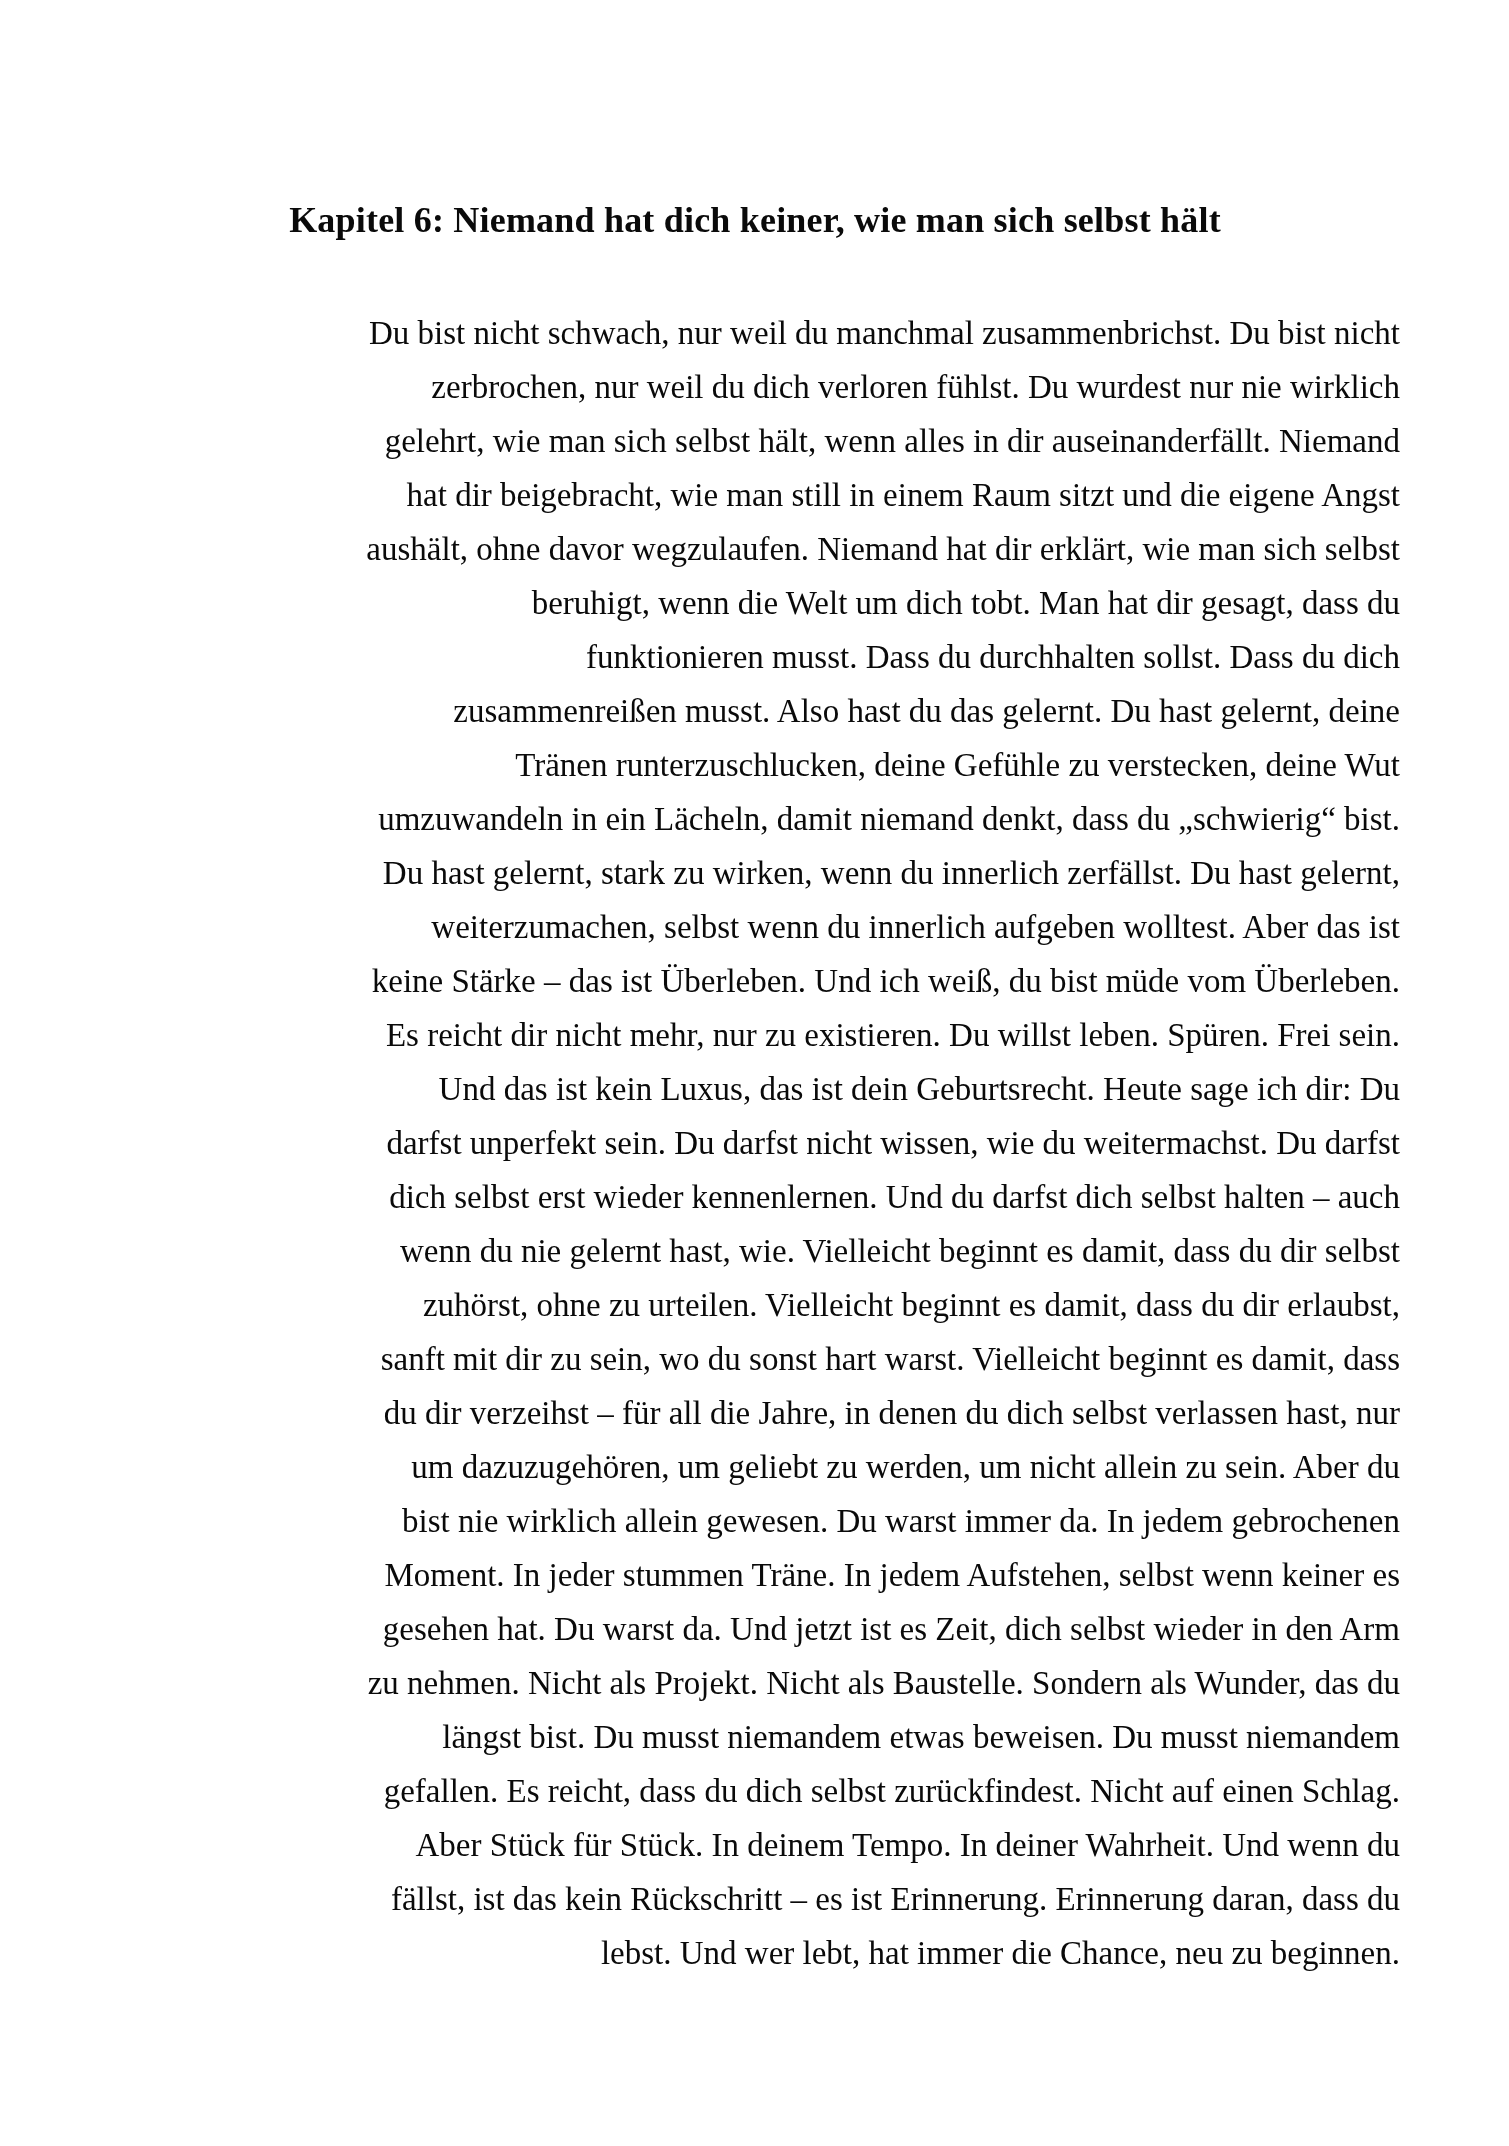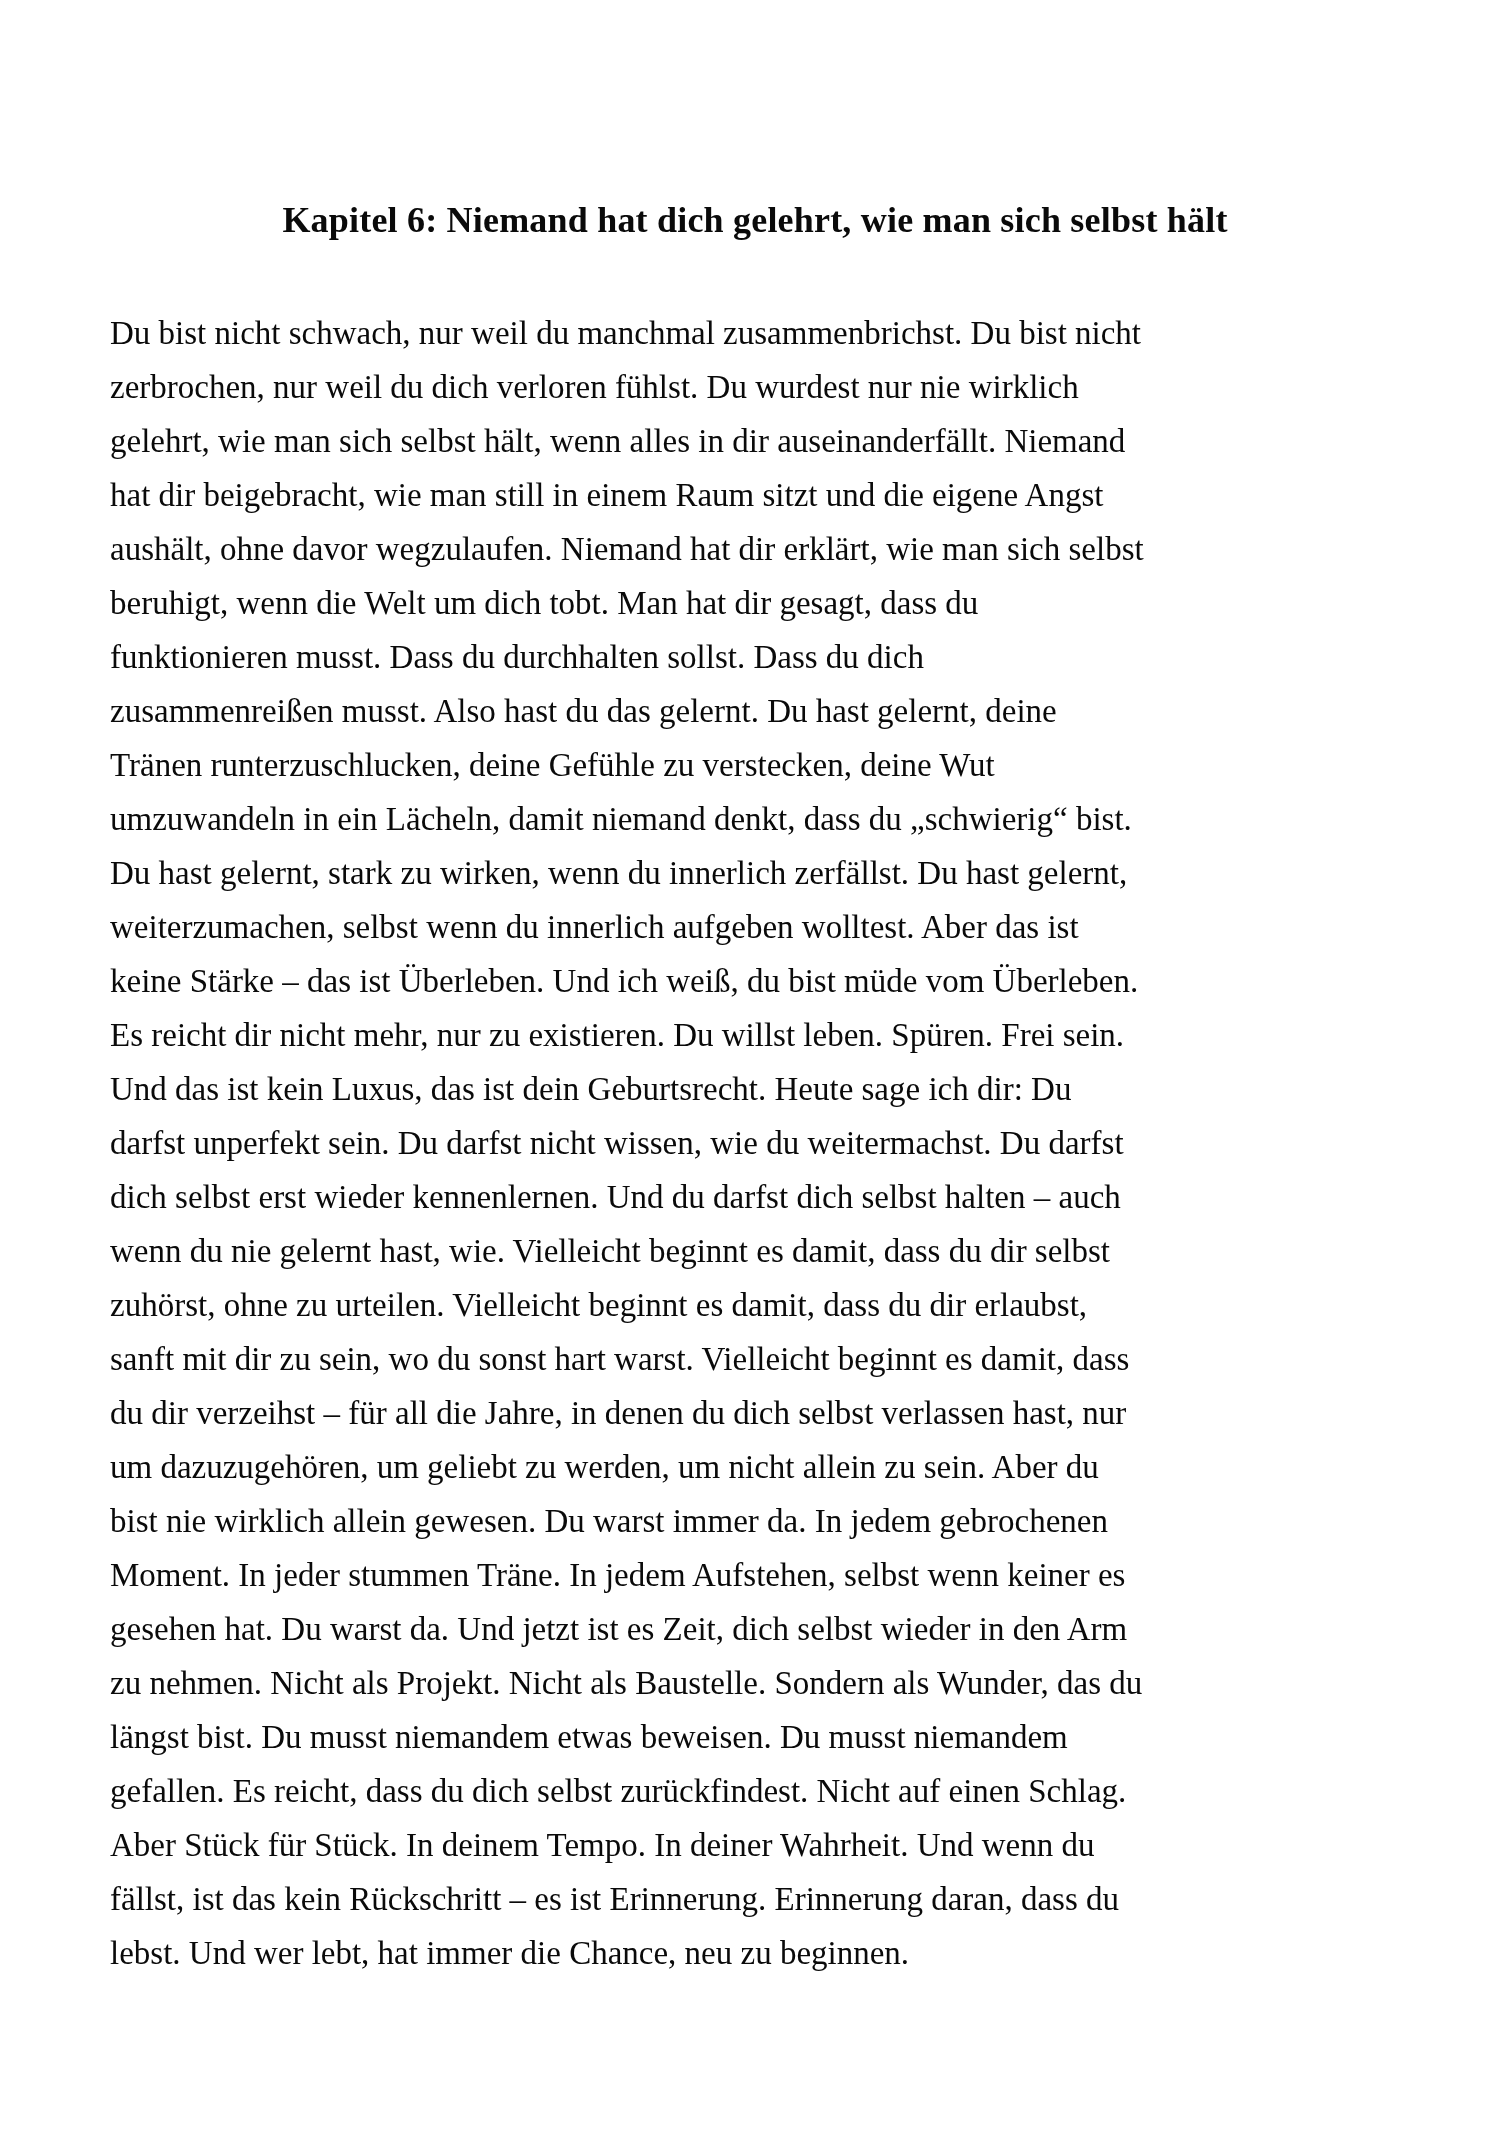--- a/index.html
+++ b/index.html
@@ -27,32 +27,32 @@
     line-height: 44px;
     letter-spacing: 0.2px;
     white-space: nowrap;
     overflow: visible;
   }
   .body-text {
     position: absolute;
     top: 306px;
     left: 110px;
     width: 1290px;
-    text-align: left;
+    text-align: right;
     font-size: 33px;
     line-height: 54px;
     white-space: pre-line; 
     font-family: Liberation Serif, serif;
   }
 </style>
 </head>
 <body>
 
 <div class="page">
-  <div class="chapter-title">Kapitel 6: Niemand hat dich gelehrt, wie man sich selbst hält</div>
+  <div class="chapter-title">Kapitel 6: Niemand hat dich keiner, wie man sich selbst hält</div>
   <div class="body-text">Du bist nicht schwach, nur weil du manchmal zusammenbrichst. Du bist nicht
 zerbrochen, nur weil du dich verloren fühlst. Du wurdest nur nie wirklich
 gelehrt, wie man sich selbst hält, wenn alles in dir auseinanderfällt. Niemand
 hat dir beigebracht, wie man still in einem Raum sitzt und die eigene Angst
 aushält, ohne davor wegzulaufen. Niemand hat dir erklärt, wie man sich selbst
 beruhigt, wenn die Welt um dich tobt. Man hat dir gesagt, dass du
 funktionieren musst. Dass du durchhalten sollst. Dass du dich
 zusammenreißen musst. Also hast du das gelernt. Du hast gelernt, deine
 Tränen runterzuschlucken, deine Gefühle zu verstecken, deine Wut
 umzuwandeln in ein Lächeln, damit niemand denkt, dass du „schwierig“ bist.

